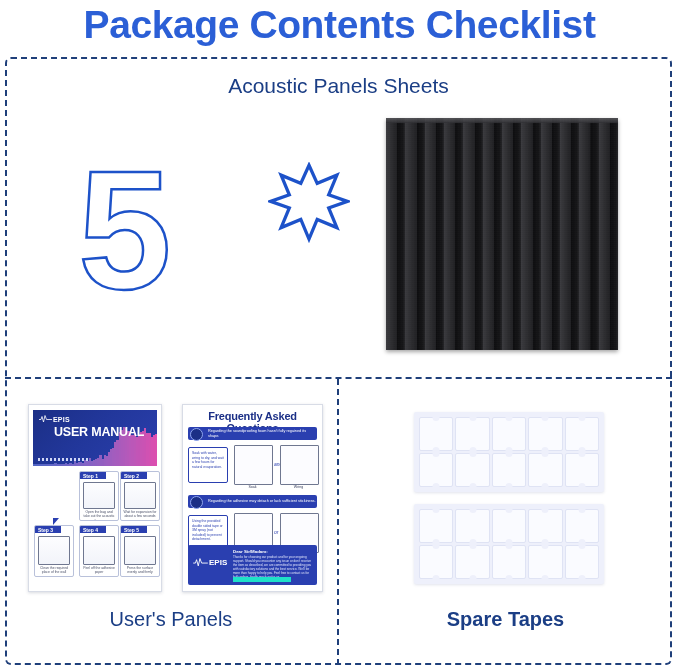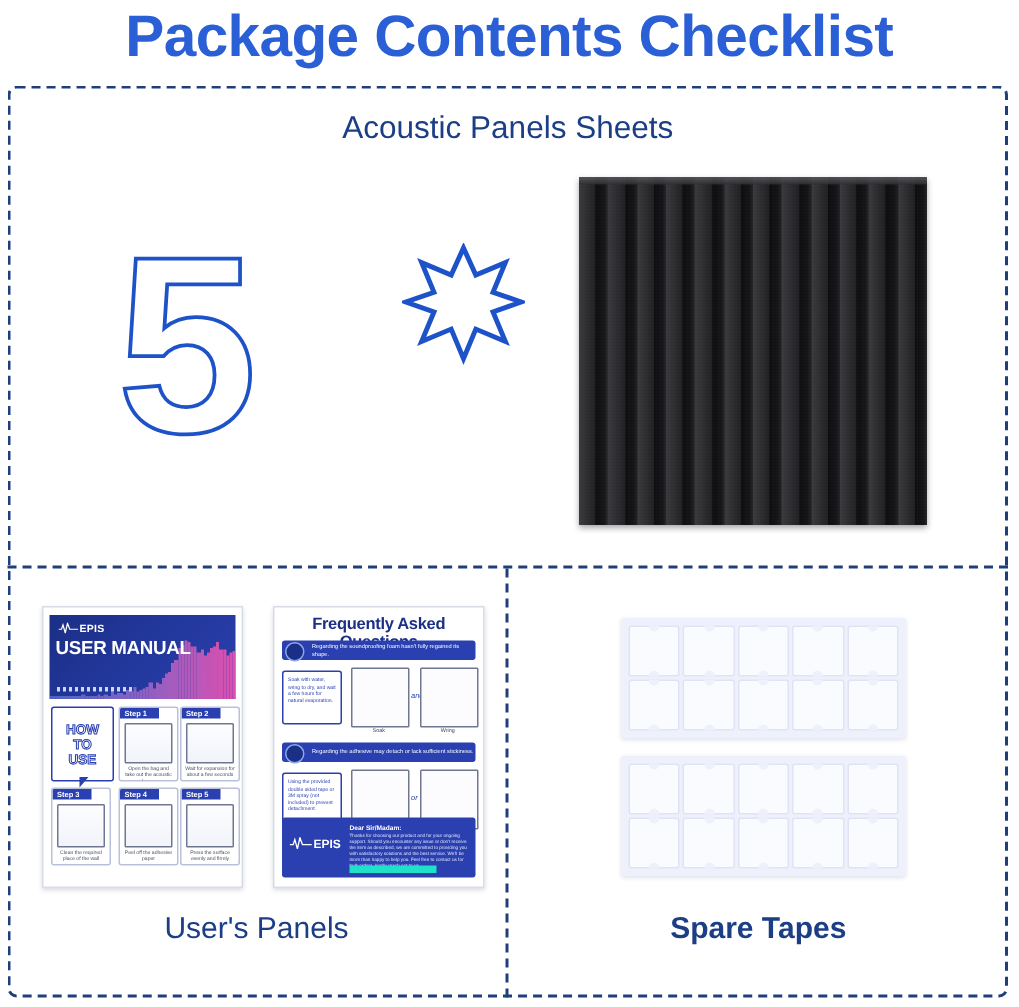--- a/index.html
+++ b/index.html
@@ -94,21 +94,21 @@
   #manual-header{
     position:absolute;left:4px;top:5px;width:124px;height:56px;
     background:linear-gradient(135deg,#1b2f86 0%,#22379b 45%,#2b3fae 100%);
     overflow:hidden;
   }
   #manual-brand{
     position:absolute;left:6px;top:5px;font-size:7px;color:#fff;font-weight:bold;
     letter-spacing:.2px;display:flex;align-items:center;gap:1px;
   }
   #manual-title-text{
-    position:absolute;left:4px;top:15px;font-size:12.5px;color:#fff;
+    position:absolute;left:21px;top:15px;font-size:12.5px;color:#fff;
     font-weight:bold;letter-spacing:-0.2px;
   }
   .wave-bars{position:absolute;left:0;bottom:0;width:124px;height:40px;display:flex;align-items:flex-end;gap:0px;}
   .wave-bars i{display:block;flex:1 1 auto;}
   #manual-dots{
     position:absolute;left:5px;bottom:5px;width:50px;height:3px;
     background:repeating-linear-gradient(90deg,#cfd6f5 0 2px,transparent 2px 4px);
   }
   #how-to-use-box{
     position:absolute;left:5px;top:66px;width:40px;height:48px;
@@ -362,25 +362,20 @@
       <div id="manual-brand">
         <svg width="13" height="8" viewBox="0 0 26 16">
           <path d="M0 9 L4 9 L6 3 L9 14 L12 1 L15 9 L26 9" fill="none" stroke="#ffffff" stroke-width="1.6"></path>
         </svg>
         <span>EPIS</span>
       </div>
       <div id="manual-title-text">USER MANUAL</div>
       <div id="manual-dots"></div>
     </div>
 
-    <div id="how-to-use-box">
-      <span class="htu-line">HOW</span>
-      <span class="htu-line">TO</span>
-      <span class="htu-line">USE</span>
-    </div>
     <div id="htu-tail"></div>
 
     <div class="step-card" style="left:50px;top:66px;width:38px;height:48px;">
       <span class="step-tag">Step 1</span>
       <span class="step-art"></span>
       <span class="step-cap">Open the bag and take out the acoustic foams</span>
     </div>
     <div class="step-card" style="left:91px;top:66px;width:38px;height:48px;">
       <span class="step-tag">Step 2</span>
       <span class="step-art"></span>

